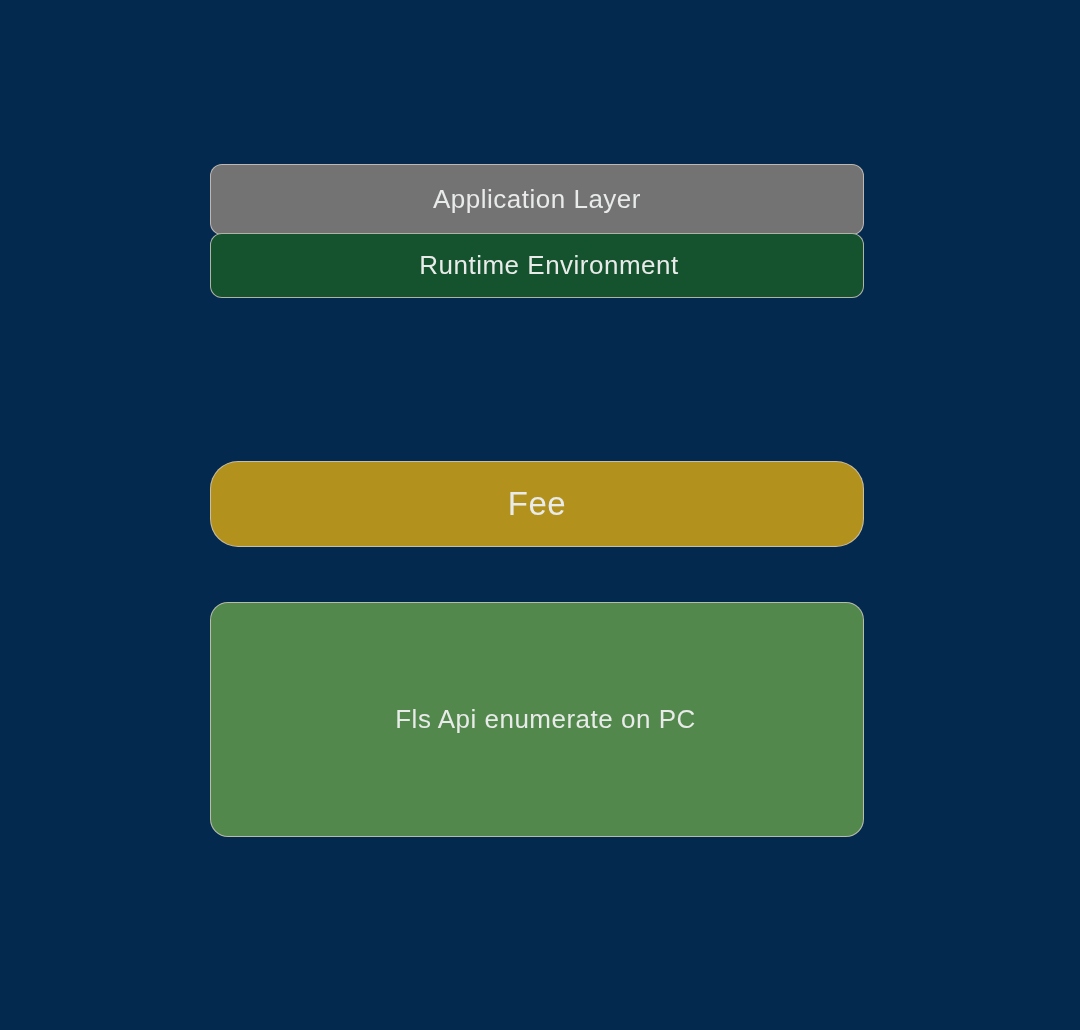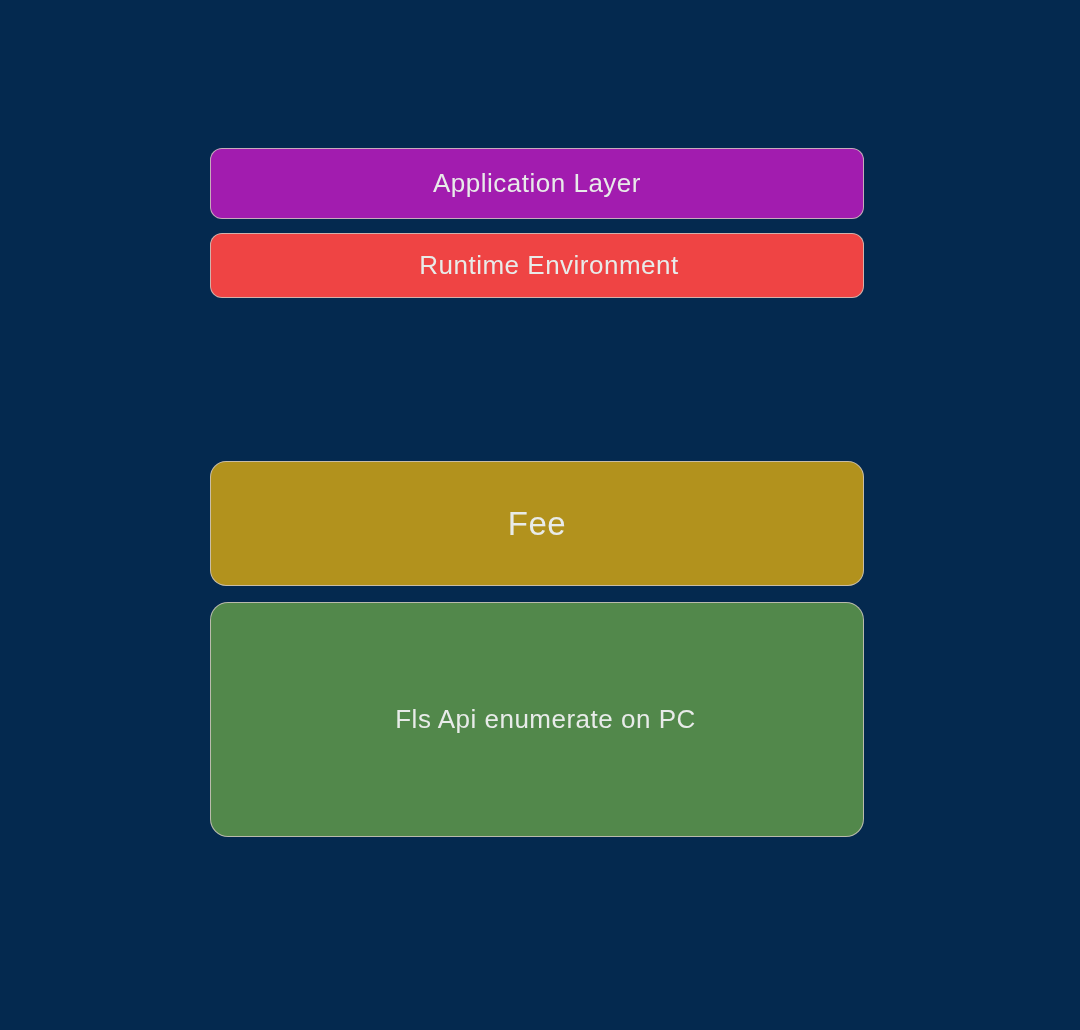--- a/index.html
+++ b/index.html
@@ -42,40 +42,40 @@
     height: 65px;
     border-radius: 12px;
   }
   .layer-nvm {
     top: 319px;
     height: 117px;
     border-radius: 16px;
   }
   .layer-fee {
     top: 461px;
-    height: 125px;
-    border-radius: 16px;
+    height: 86px;
+    border-radius: 28px;
     font-size: 33px;
   }
   .layer-fls {
     top: 602px;
     height: 235px;
     border-radius: 18px;
   }
 </style>
 </head>
 <body>
 
 <div class="canvas">
 
-  <div class="layer layer-application" style="background: #a21caf;">
+  <div class="layer layer-application" style="background: #737373; margin-top: 16px;">
     <span>Application Layer</span>
   </div>
 
-  <div class="layer layer-runtime" style="background: #ef4444; padding-left: 24px;">
+  <div class="layer layer-runtime" style="background: #14532d; padding-left: 24px;">
     <span>Runtime Environment</span>
   </div>
 
 
   <div class="layer layer-fee" style="background: rgb(178, 146, 29);">
     <span>Fee</span>
   </div>
 
   <div class="layer layer-fls" style="background: rgb(82, 136, 75); padding-left: 17px;">
     <span>Fls Api enumerate on PC</span>

